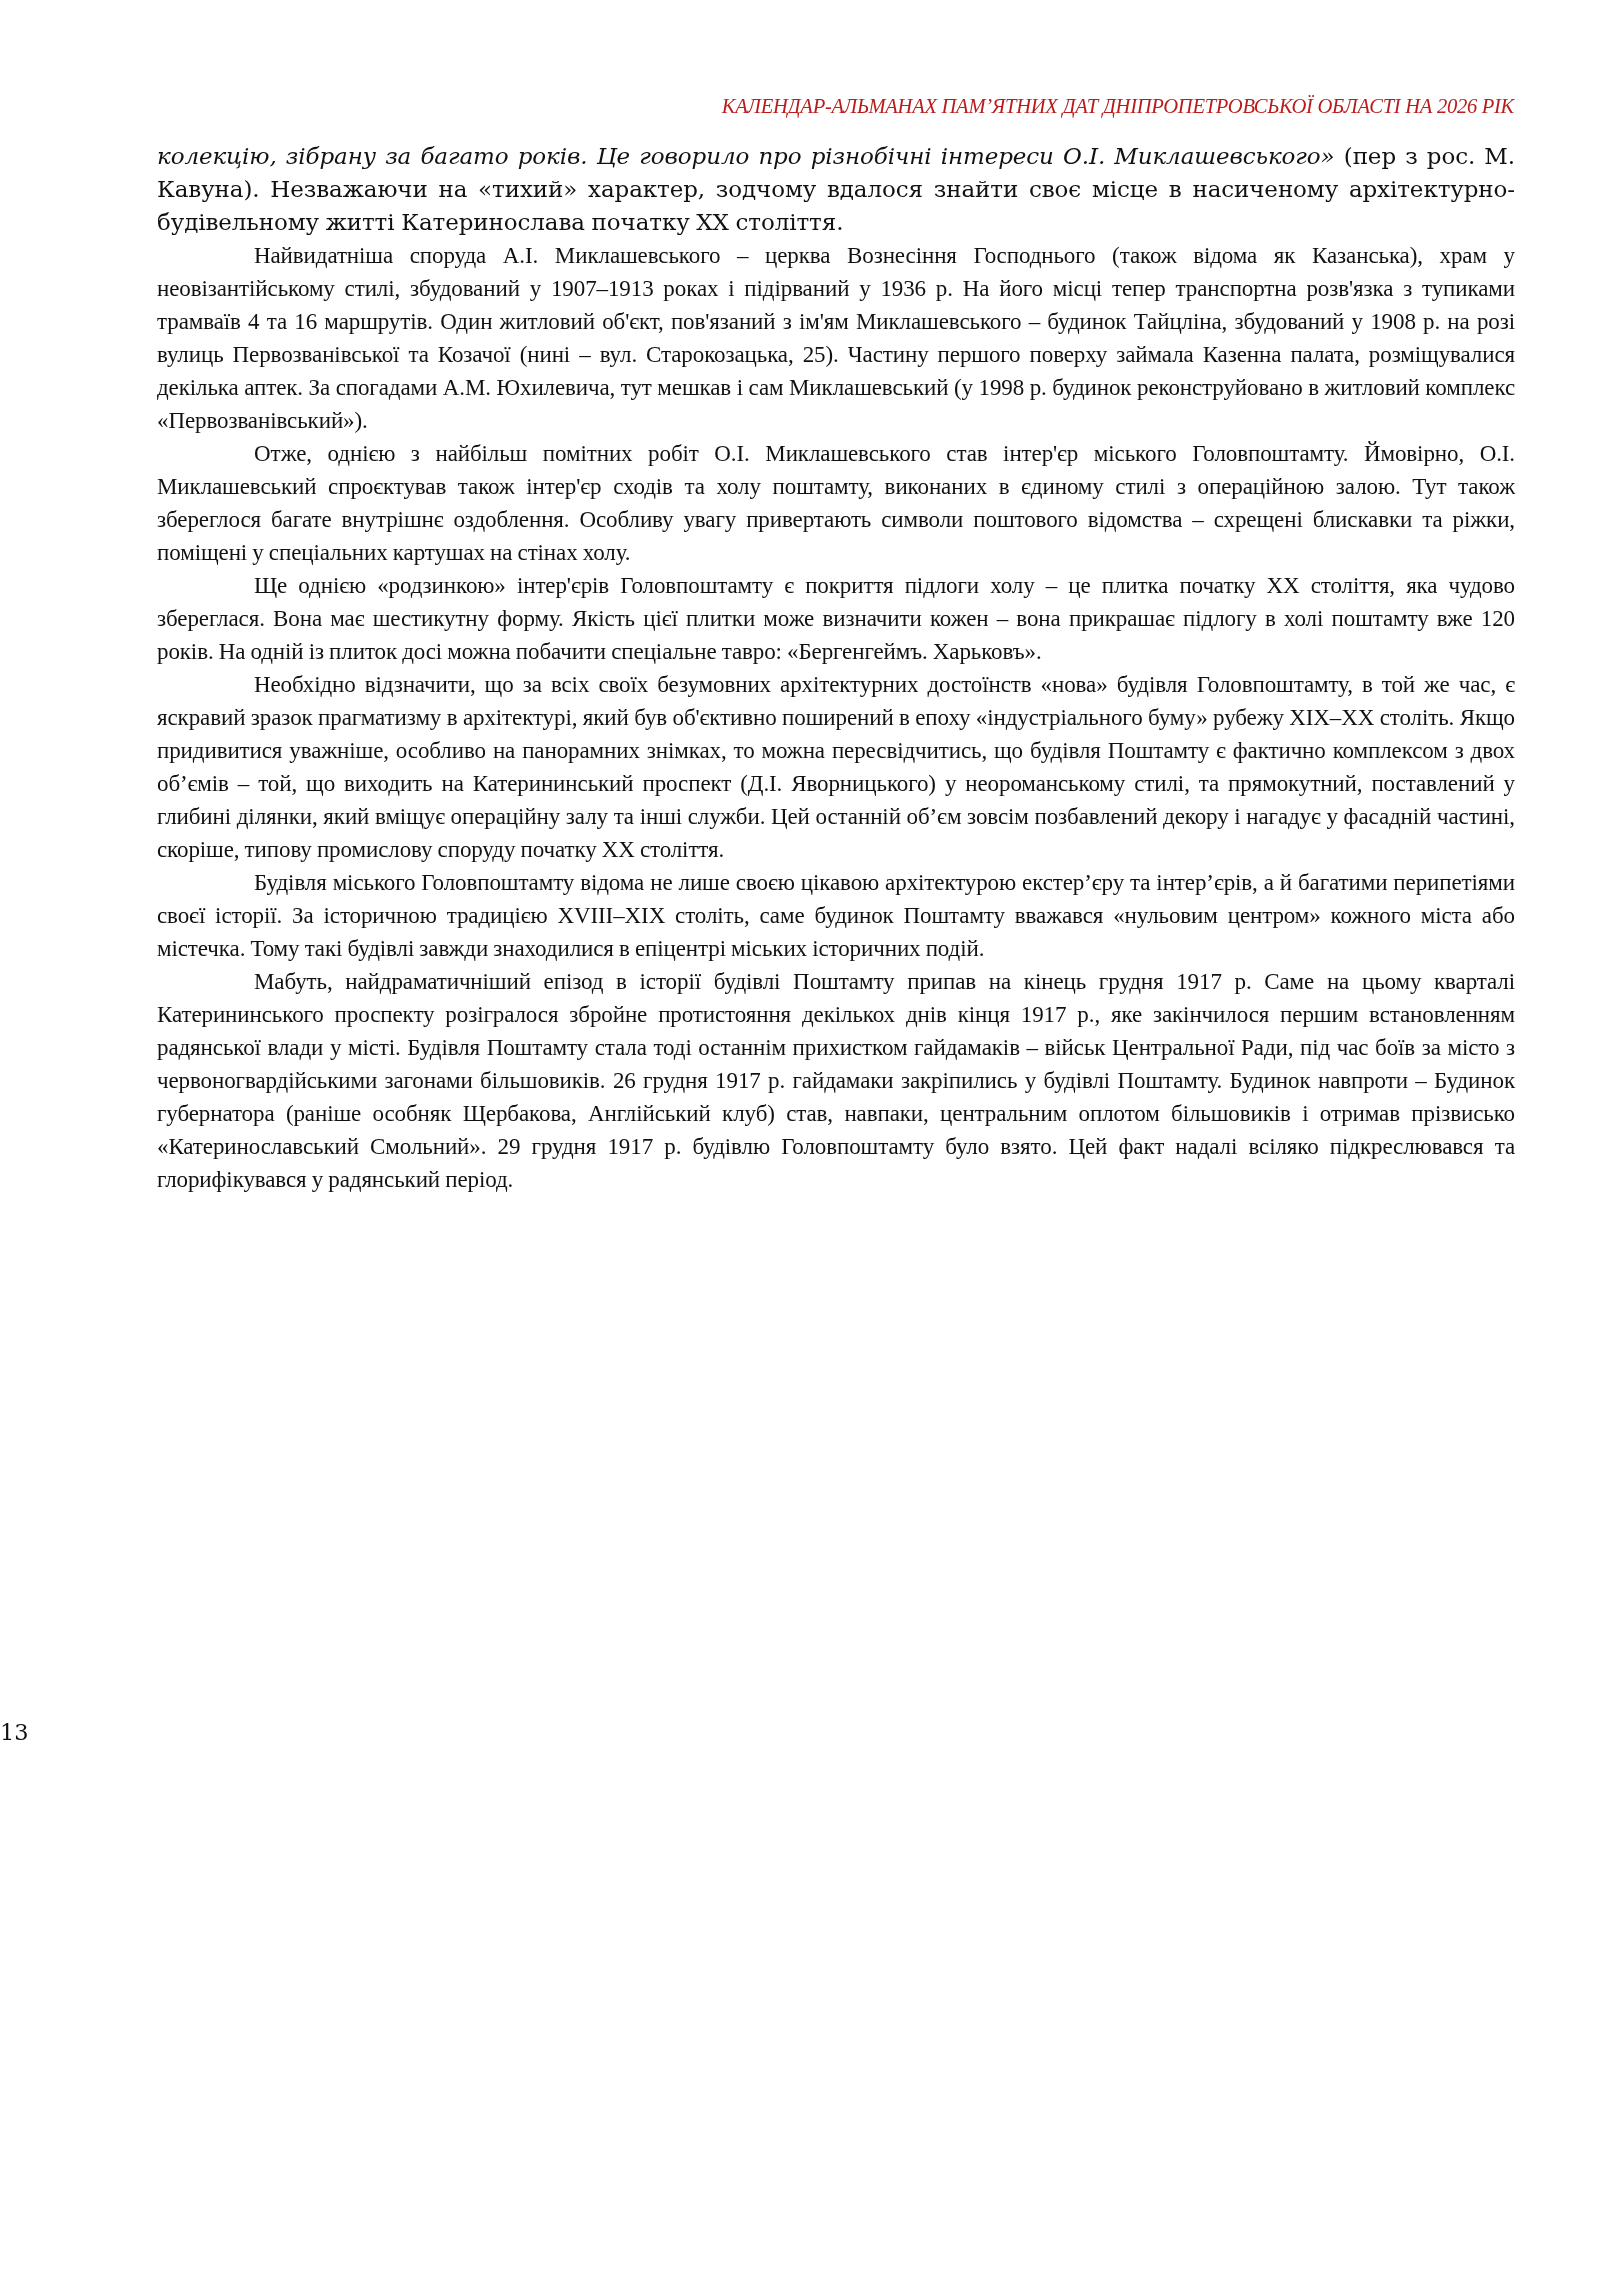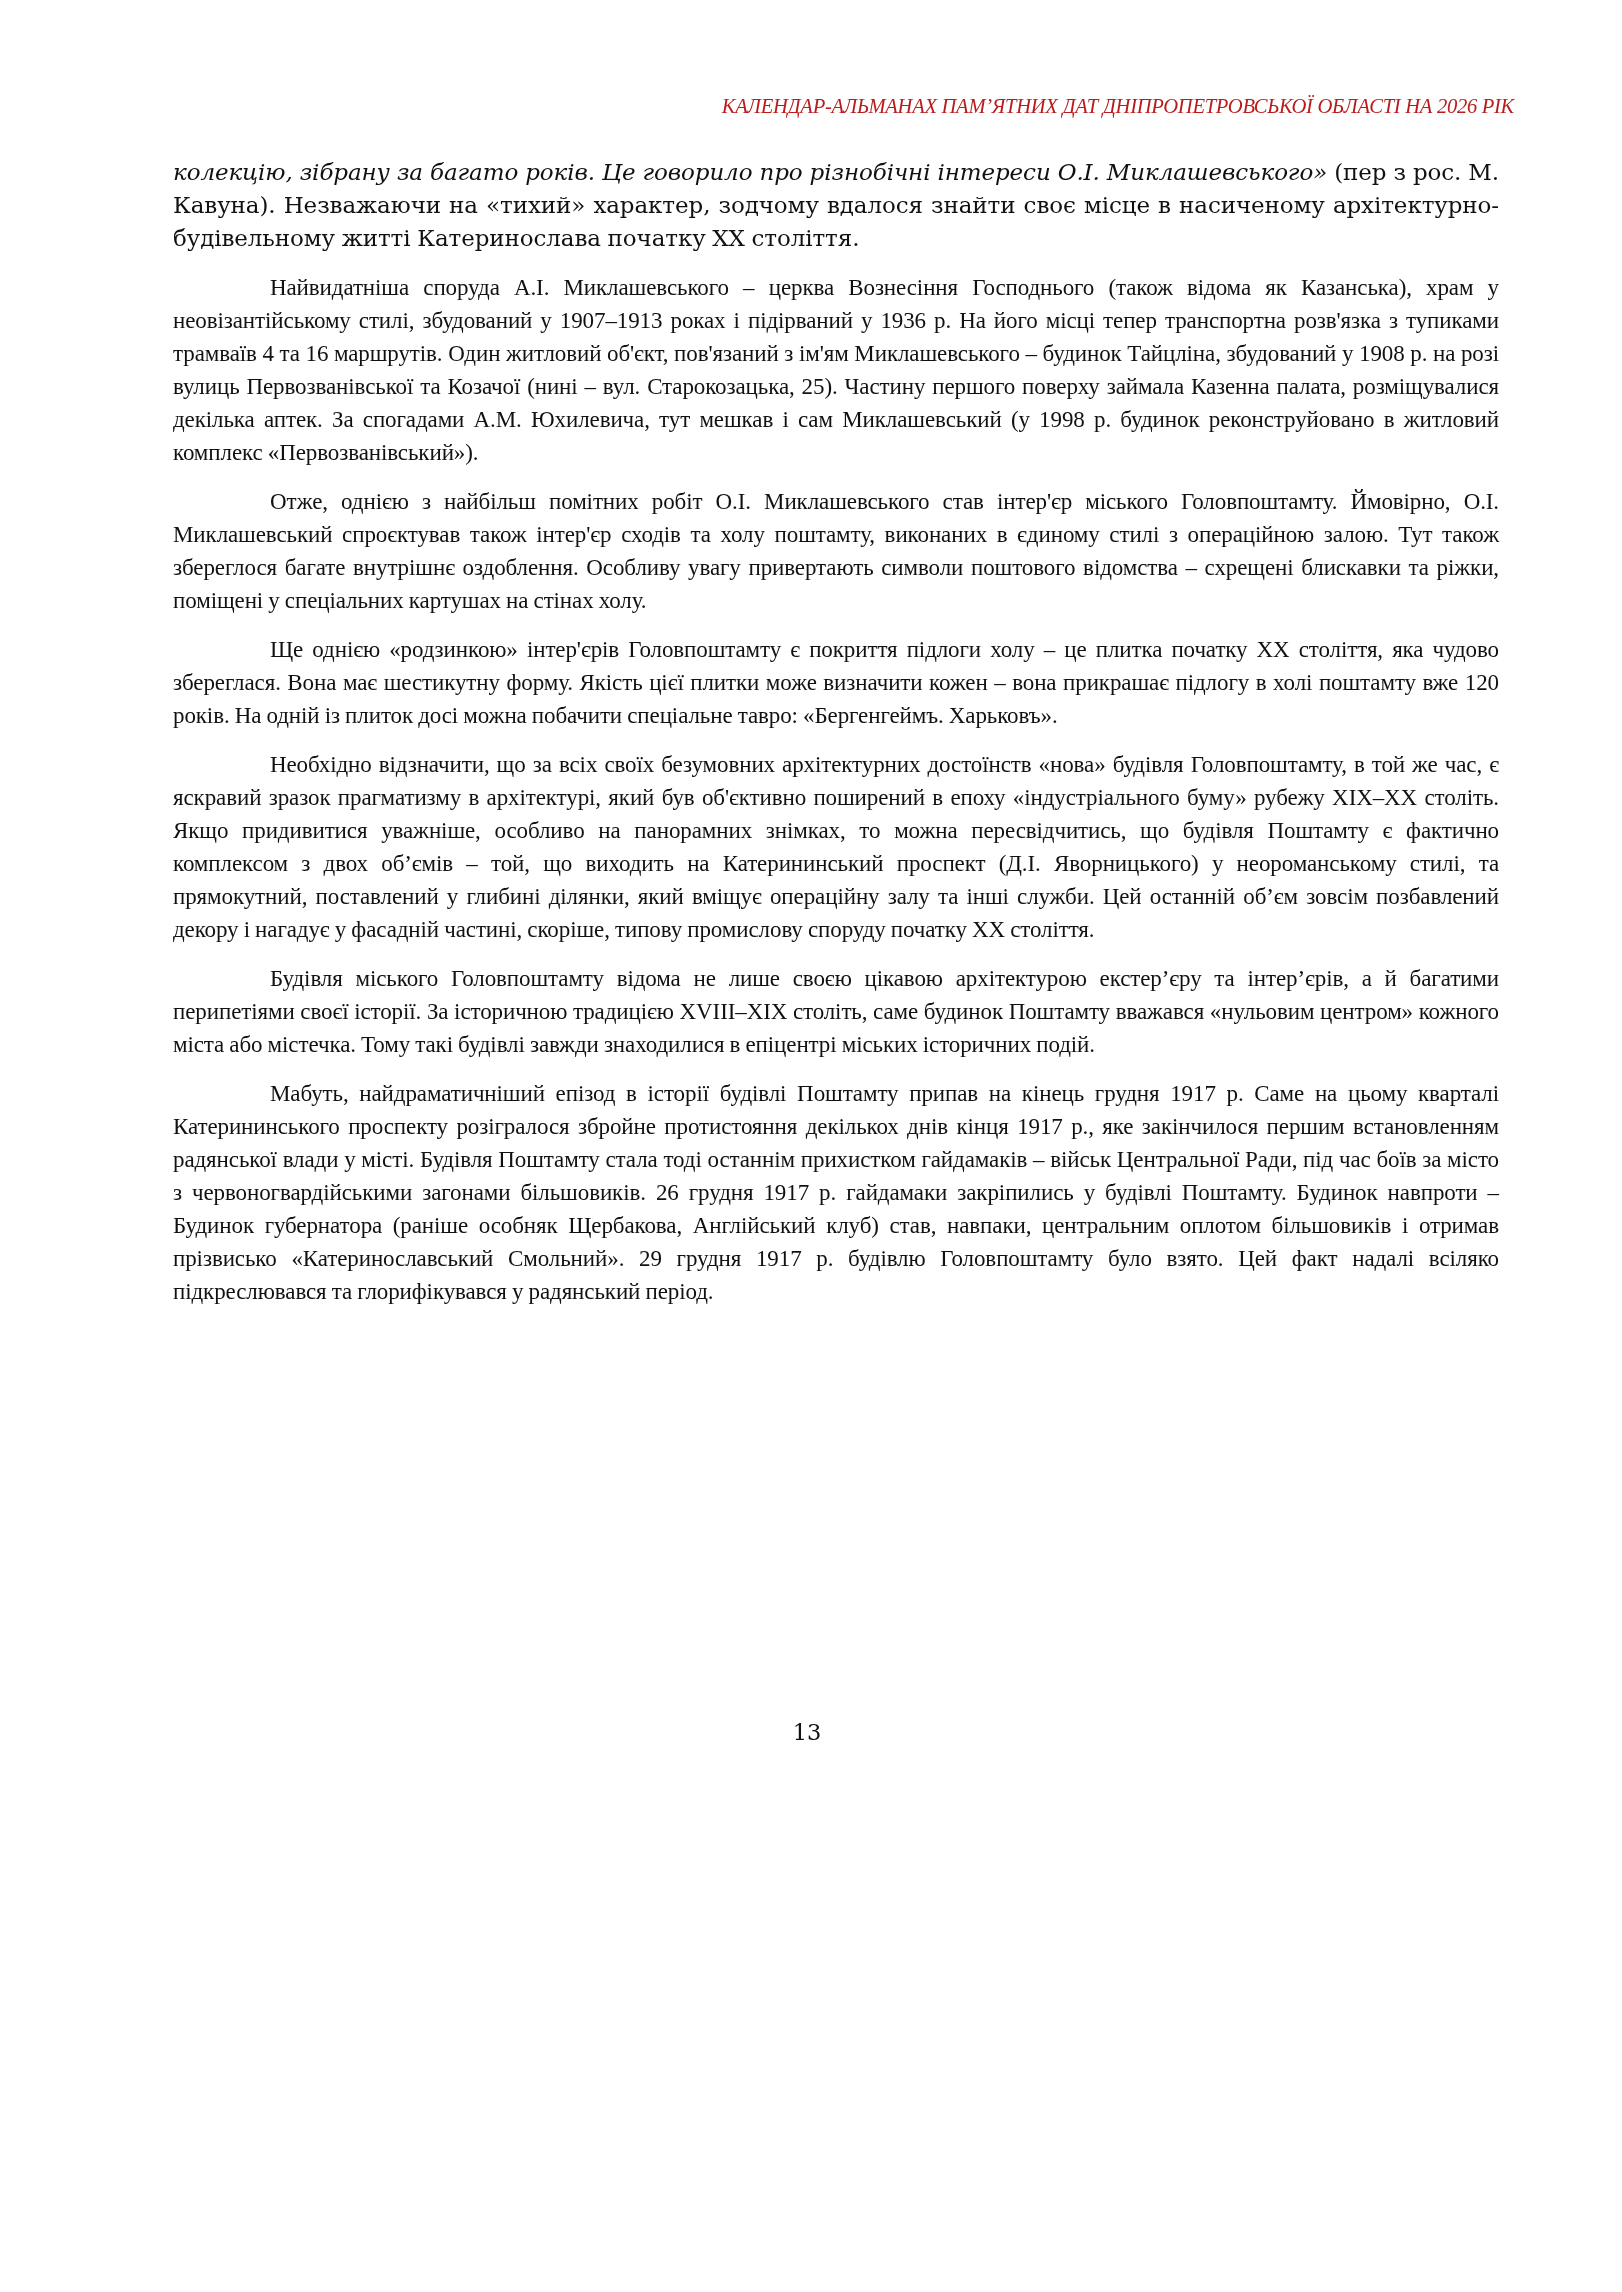--- a/index.html
+++ b/index.html
@@ -33,36 +33,35 @@
       width: 1358px;
       font-family: "DejaVu Serif", serif;
       font-size: 23px;
       line-height: 33px;
       text-align: justify;
       letter-spacing: -0.1px;
       word-spacing: -0.5px;
       hyphens: manual;
     }
     .body-text p {
-      margin: 16px;
+      margin: 0;
       text-indent: 0;
     }
     .body-text p.indent {
       text-indent: 97px;
       font-family: Liberation Serif, serif;
     }
     .body-text em {
       font-style: italic;
     }
     .page-number {
       position: absolute;
       top: 1719px;
       left: 0;
       width: 1614px;
-      text-align: center;
       font-family: "DejaVu Serif", serif;
       font-size: 22.5px;
       color: #111;
     }
   </style>
 </head>
 <body>
 
 <div class="page-header">КАЛЕНДАР-АЛЬМАНАХ ПАМ’ЯТНИХ ДАТ ДНІПРОПЕТРОВСЬКОЇ ОБЛАСТІ НА 2026 РІК</div>
 

